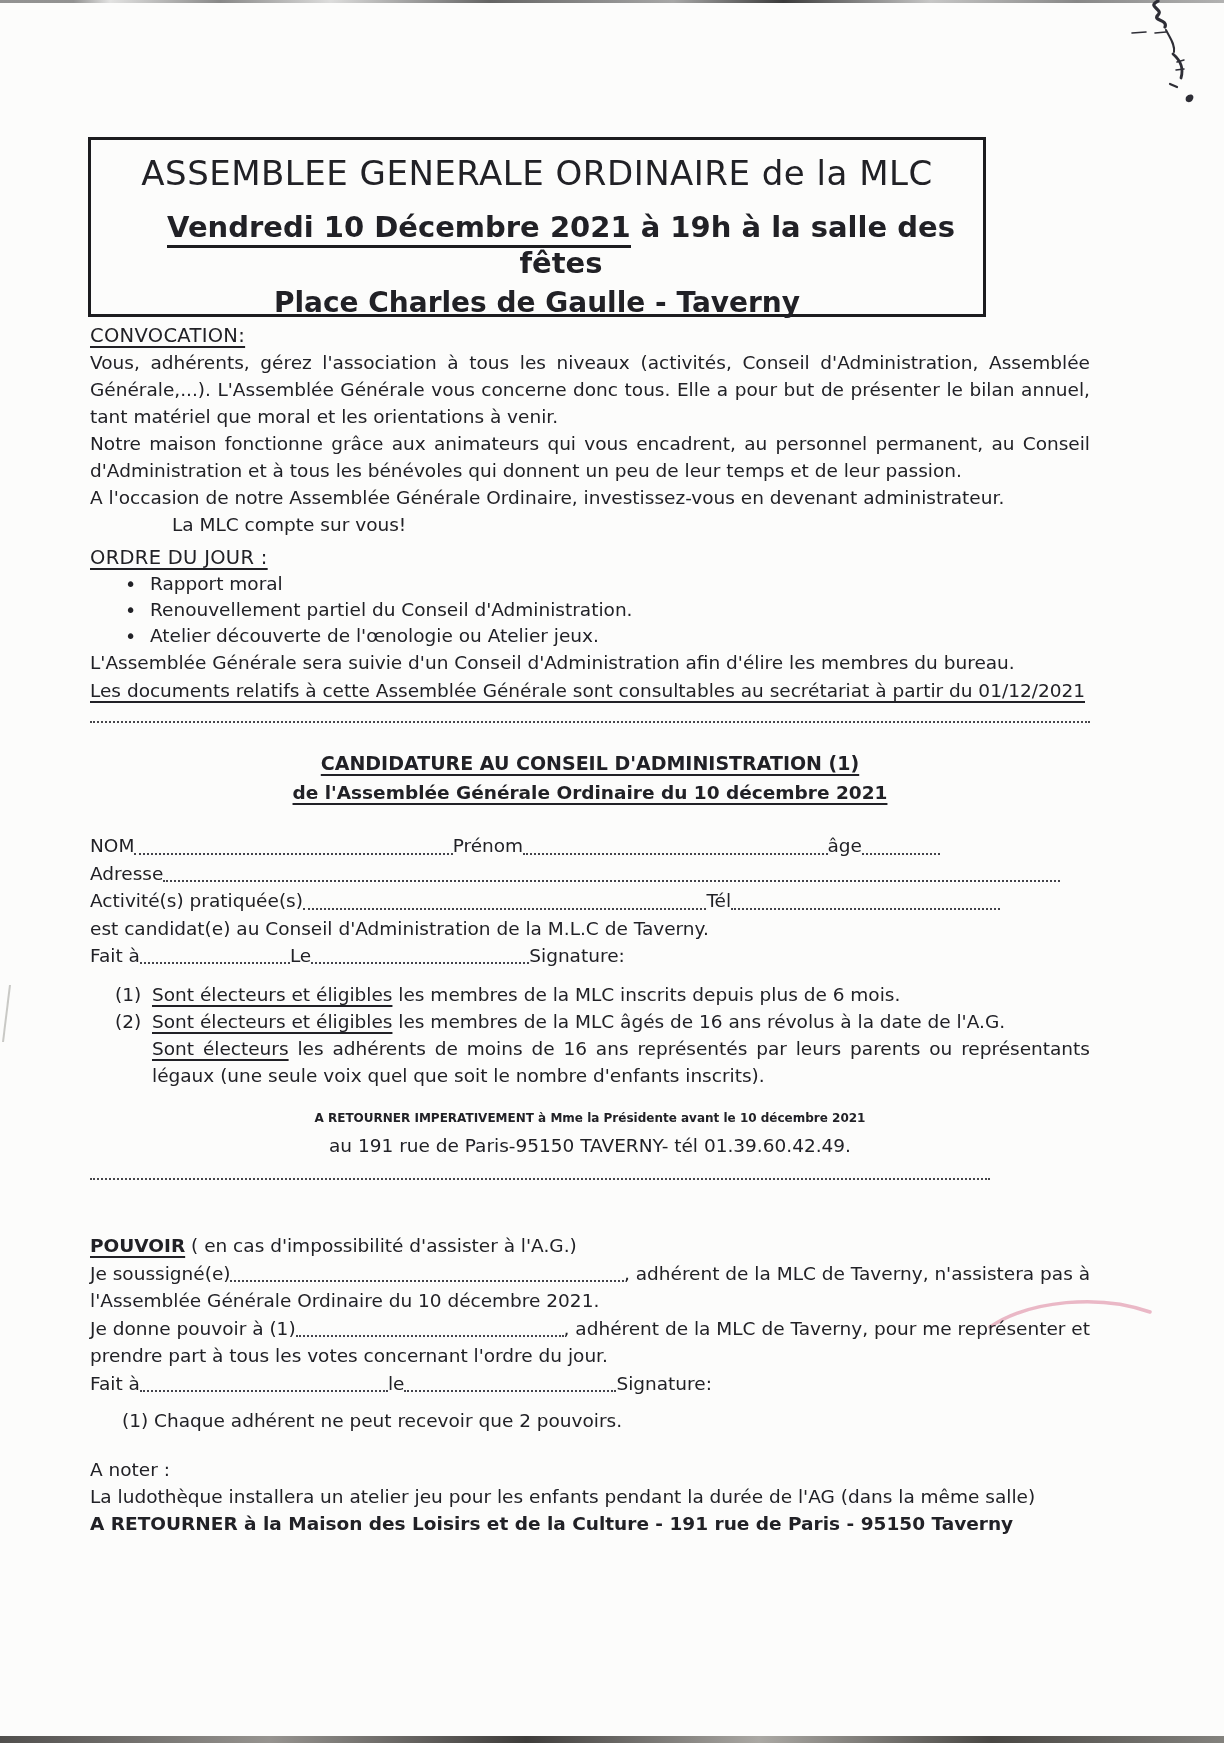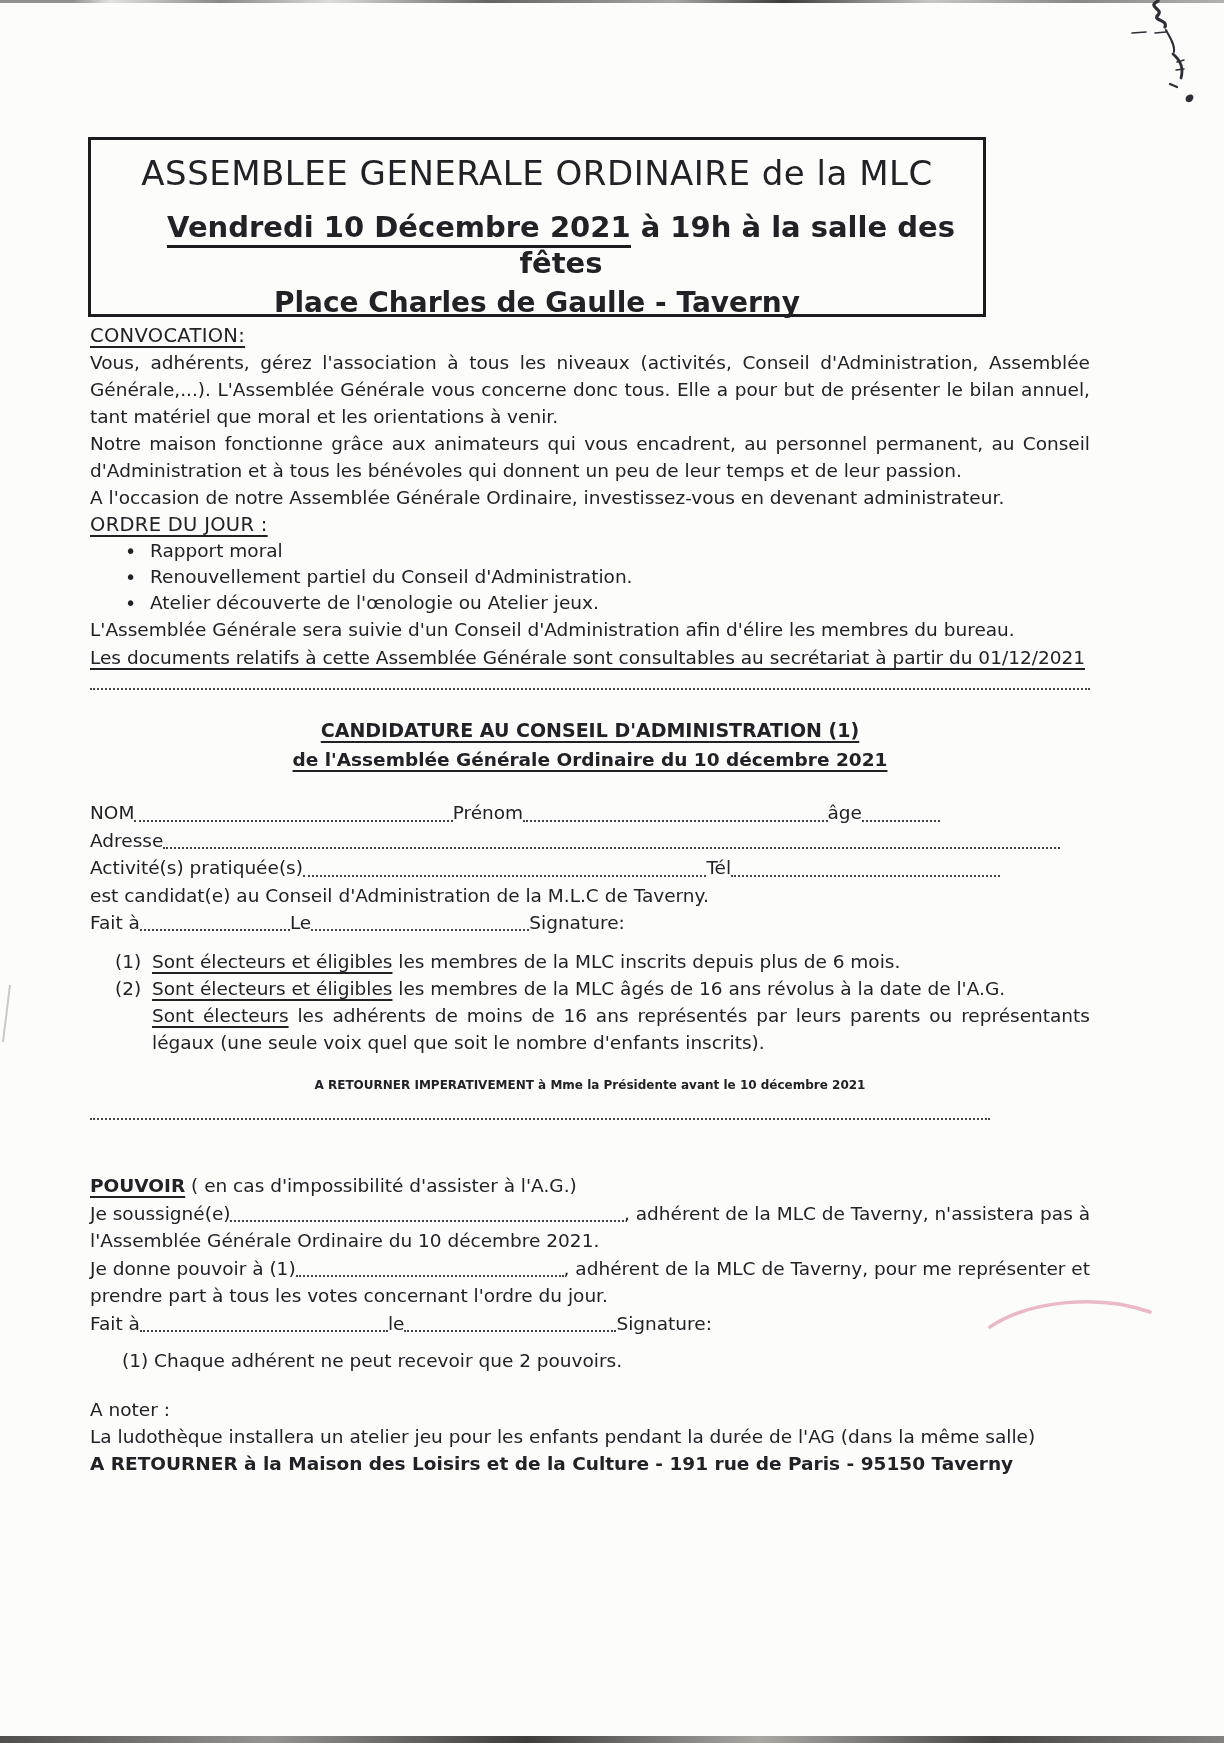--- a/index.html
+++ b/index.html
@@ -27,21 +27,21 @@
   .h-date .u3{border-bottom:3px solid #1c1c1f; padding-bottom:1px;}
   .h-place{font-size:28px; line-height:34px; font-weight:bold; margin-top:5px;}
 
   .content{position:absolute; left:90px; top:322px; width:1000px;}
 
   .sec-heading{font-size:19.5px; letter-spacing:.3px;}
   .u{text-decoration:underline; text-decoration-thickness:1.8px; text-underline-offset:3.5px;}
   p{margin:0;}
   .just{text-align:justify;}
   .tagline{padding-left:82px;}
-  .agenda-head{margin-top:0;}
+  .agenda-head{margin-top:6px;}
   .bullet-item{position:relative; padding-left:60px; line-height:26px;}
   .bullet-item::before{content:"\2022"; position:absolute; left:35px; top:0; font-size:19px;}
   .doc-note{margin-top:1px;}
 
   .dotted-sep{border-bottom:2.5px dotted #46464a; height:1px; margin-top:16px;}
   .dotted-sep.sep2{width:90%; margin-top:18px;}
 
   .cand-title{margin-top:26px; text-align:center; font-weight:bold; font-size:19px; line-height:29px;}
   .cand-sub{text-align:center; font-weight:bold; font-size:18.5px; line-height:30px;}
 
@@ -106,20 +106,21 @@
     </div>
     <div class="h-place">Place Charles de Gaulle - Taverny</div>
   </div>
 
   <div class="content">
 
     <div class="sec-heading u">CONVOCATION:</div>
     <p class="just">Vous, adhérents, gérez l'association à tous les niveaux (activités, Conseil d'Administration, Assemblée Générale,...). L'Assemblée Générale vous concerne donc tous. Elle a pour but de présenter le bilan annuel, tant matériel que moral et les orientations à venir.</p>
     <p class="just">Notre maison fonctionne grâce aux animateurs qui vous encadrent, au personnel permanent, au Conseil d'Administration et à tous les bénévoles qui donnent un peu de leur temps et de leur passion.</p>
     <p class="just">A l'occasion de notre Assemblée Générale Ordinaire, investissez-vous en devenant administrateur.</p>
+    <p class="tagline">La MLC compte sur vous!</p>
 
     <div class="sec-heading u agenda-head">ORDRE DU JOUR :</div>
     <div class="bullet-item">Rapport moral</div>
     <div class="bullet-item">Renouvellement partiel du Conseil d'Administration.</div>
     <div class="bullet-item">Atelier découverte de l'œnologie ou Atelier jeux.</div>
     <p>L'Assemblée Générale sera suivie d'un Conseil d'Administration afin d'élire les membres du bureau.</p>
     <p class="u doc-note">Les documents relatifs à cette Assemblée Générale sont consultables au secrétariat à partir du 01/12/2021</p>
 
     <div class="dotted-sep"></div>
 
@@ -164,20 +165,21 @@
         <span class="note-num">(2)</span>
         <span class="note-body"><span class="u">Sont électeurs et éligibles</span><span> les membres de la MLC âgés de 16 ans révolus à la date de l'A.G.</span></span>
       </div>
       <div class="note-cont">
         <span class="u">Sont électeurs</span><span> les adhérents de moins de 16 ans représentés par leurs parents ou représentants légaux (une seule voix quel que soit le nombre d'enfants inscrits).</span>
       </div>
     </div>
 
     <div class="return-notice">
       <div class="rn1">A RETOURNER IMPERATIVEMENT à Mme la Présidente avant le 10 décembre 2021</div>
+      <div class="rn2">au 191 rue de Paris-95150 TAVERNY- tél 01.39.60.42.49.</div>
     </div>
 
     <div class="dotted-sep sep2"></div>
 
     <div class="pouvoir-head">
       <span class="hd u">POUVOIR</span><span> ( en cas d'impossibilité d'assister à l'A.G.)</span>
     </div>
     <div class="pline">
       <span>Je soussigné(e)</span>
         <span class="dots fx"></span>

